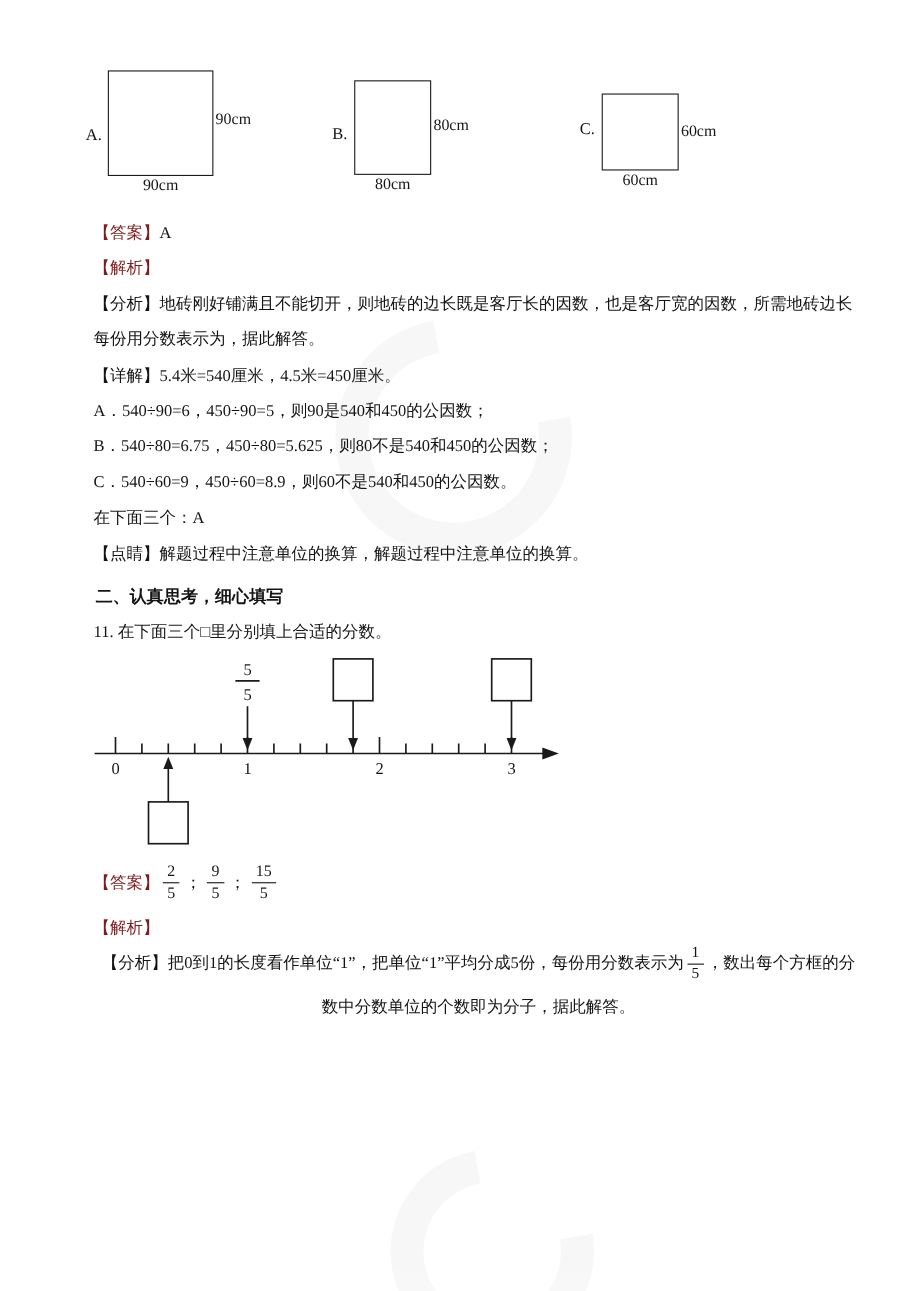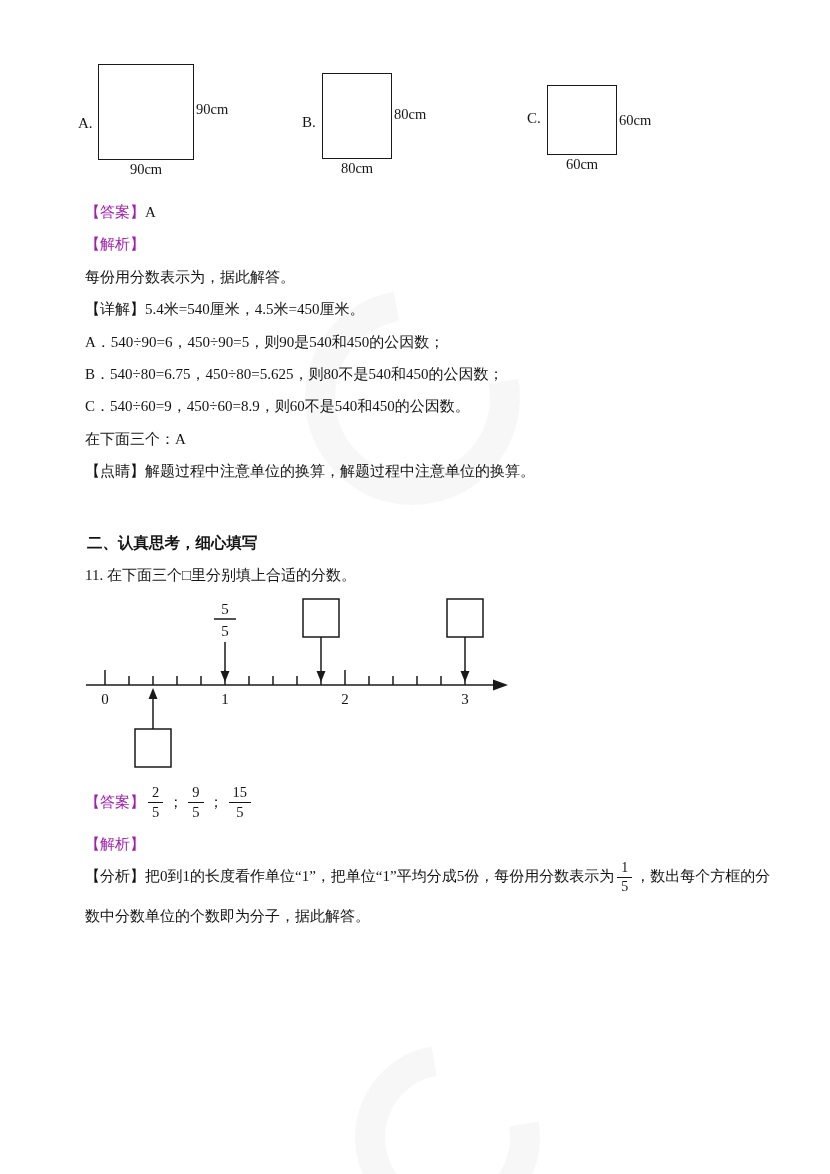--- a/index.html
+++ b/index.html
@@ -16,21 +16,21 @@
   .wm2 .wm-ring { width:185px; height:185px; }
 
   
   .sq-group { position:absolute; display:flex; align-items:flex-end; }
   .sq-label { width:20px; font-size:15px; margin-bottom:28px; }
   .square { position:relative; border:1.6px solid #1a1a1a; background:transparent; }
   .dim-right { position:absolute; left:100%; margin-left:3px; top:38%; font-size:14.5px; white-space:nowrap; }
   .dim-bottom { position:absolute; top:100%; margin-top:2px; left:50%; transform:translateX(-50%); font-size:14.5px; white-space:nowrap; }
 
   
-  .blue { color:#a21caf; }
+  .blue { color:#7f1d1d; }
   .content { position:absolute; left:85px; width:710px; font-size:15px; }
   .line { line-height:32.4px; white-space:nowrap; }
   .sec-heading { position:absolute; left:87px; font-size:15.5px; font-weight:bold; line-height:32px; }
 
   
   .frac { display:inline-flex; flex-direction:column; align-items:center; vertical-align:middle; line-height:1.15; font-size:14px; margin:0 3px; }
   .frac .fnum { padding:0 4px 1px; border-bottom:1.3px solid #141414; }
   .frac .fden { padding-top:1px; }
 
   .answer-row { position:absolute; left:85px; height:44px; display:flex; align-items:center; font-size:15px; }
@@ -77,20 +77,21 @@
     </div>
   </div>
 
   <div class="content" style="top:196px;">
     <div class="line">
       <span class="blue">【答案】</span><span>A</span>
     </div>
     <div class="line">
       <span class="blue">【解析】</span>
     </div>
+    <div class="line">【分析】地砖刚好铺满且不能切开，则地砖的边长既是客厅长的因数，也是客厅宽的因数，所需地砖边长</div>
     <div class="line">每份用分数表示为，据此解答。</div>
     <div class="line">【详解】5.4米=540厘米，4.5米=450厘米。</div>
     <div class="line">A．540÷90=6，450÷90=5，则90是540和450的公因数；</div>
     <div class="line">B．540÷80=6.75，450÷80=5.625，则80不是540和450的公因数；</div>
     <div class="line">C．540÷60=9，450÷60=8.9，则60不是540和450的公因数。</div>
     <div class="line">在下面三个：A</div>
     <div class="line">【点睛】解题过程中注意单位的换算，解题过程中注意单位的换算。</div>
   </div>
 
   <div class="sec-heading" style="top:527px;">二、认真思考，细心填写</div>
@@ -168,20 +169,20 @@
         <span class="fden">5</span>
       </span>
   </div>
 
   <div class="content" style="top:828px;">
     <div class="line">
       <span class="blue">【解析】</span>
     </div>
   </div>
 
-  <div class="para" style="top:856px;">
+  <div class="para" style="top:856px;text-align:center;">
     <span>【分析】把0到1的长度看作单位“1”，把单位“1”平均分成5份，每份用分数表示为</span><span class="frac">
         <span class="fnum">1</span>
         <span class="fden">5</span>
       </span><span>，数出每个方框的分数中分数单位的个数即为分子，据此解答。</span>
   </div>
 
 </div>
 
 </body></html>

